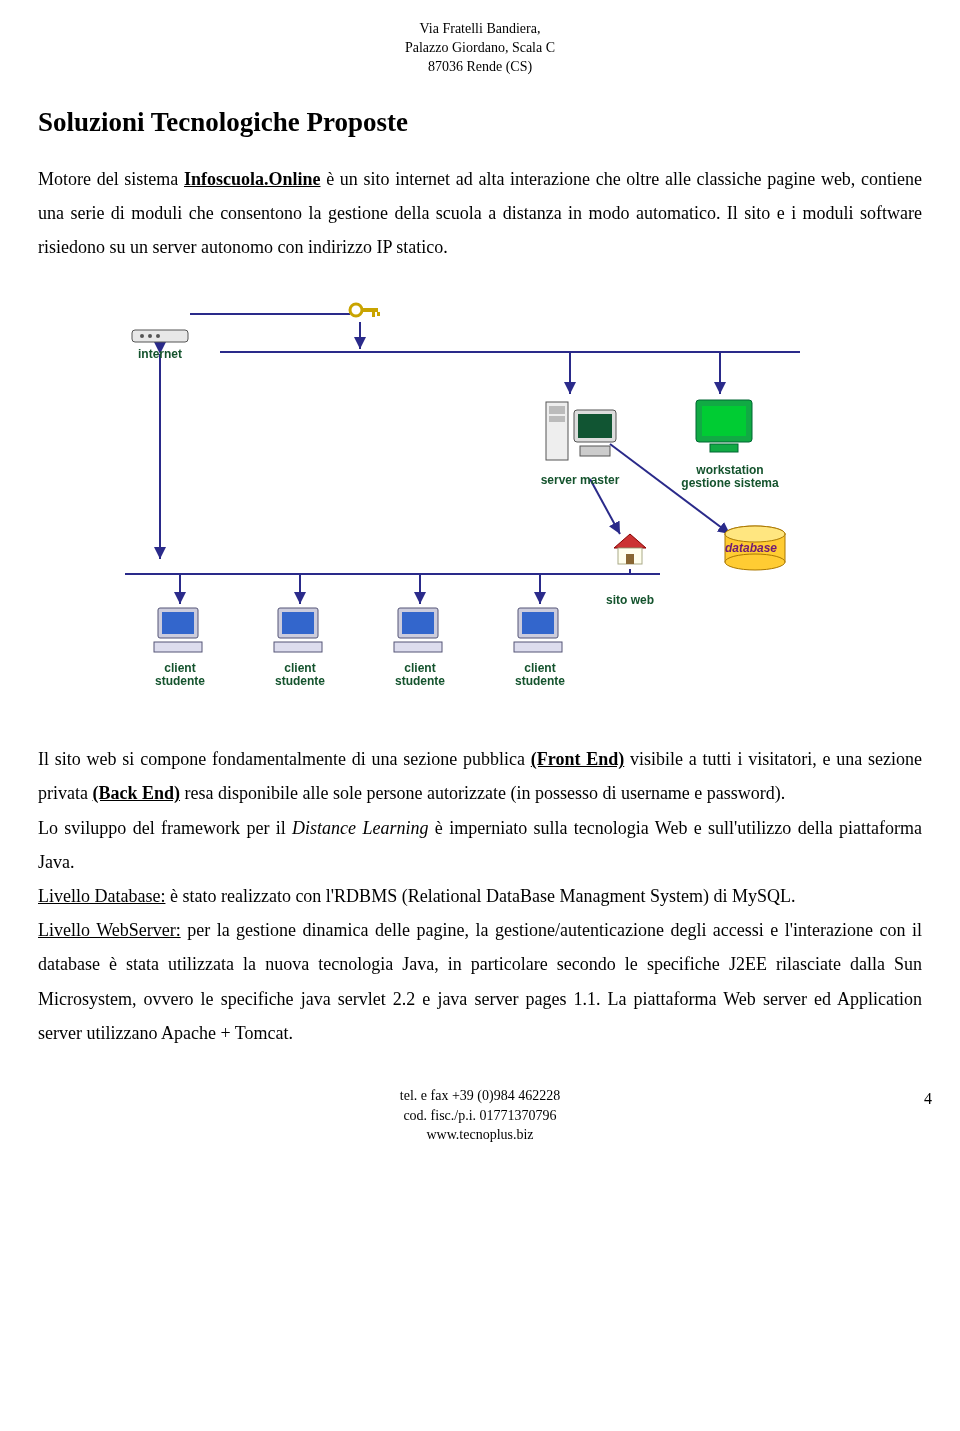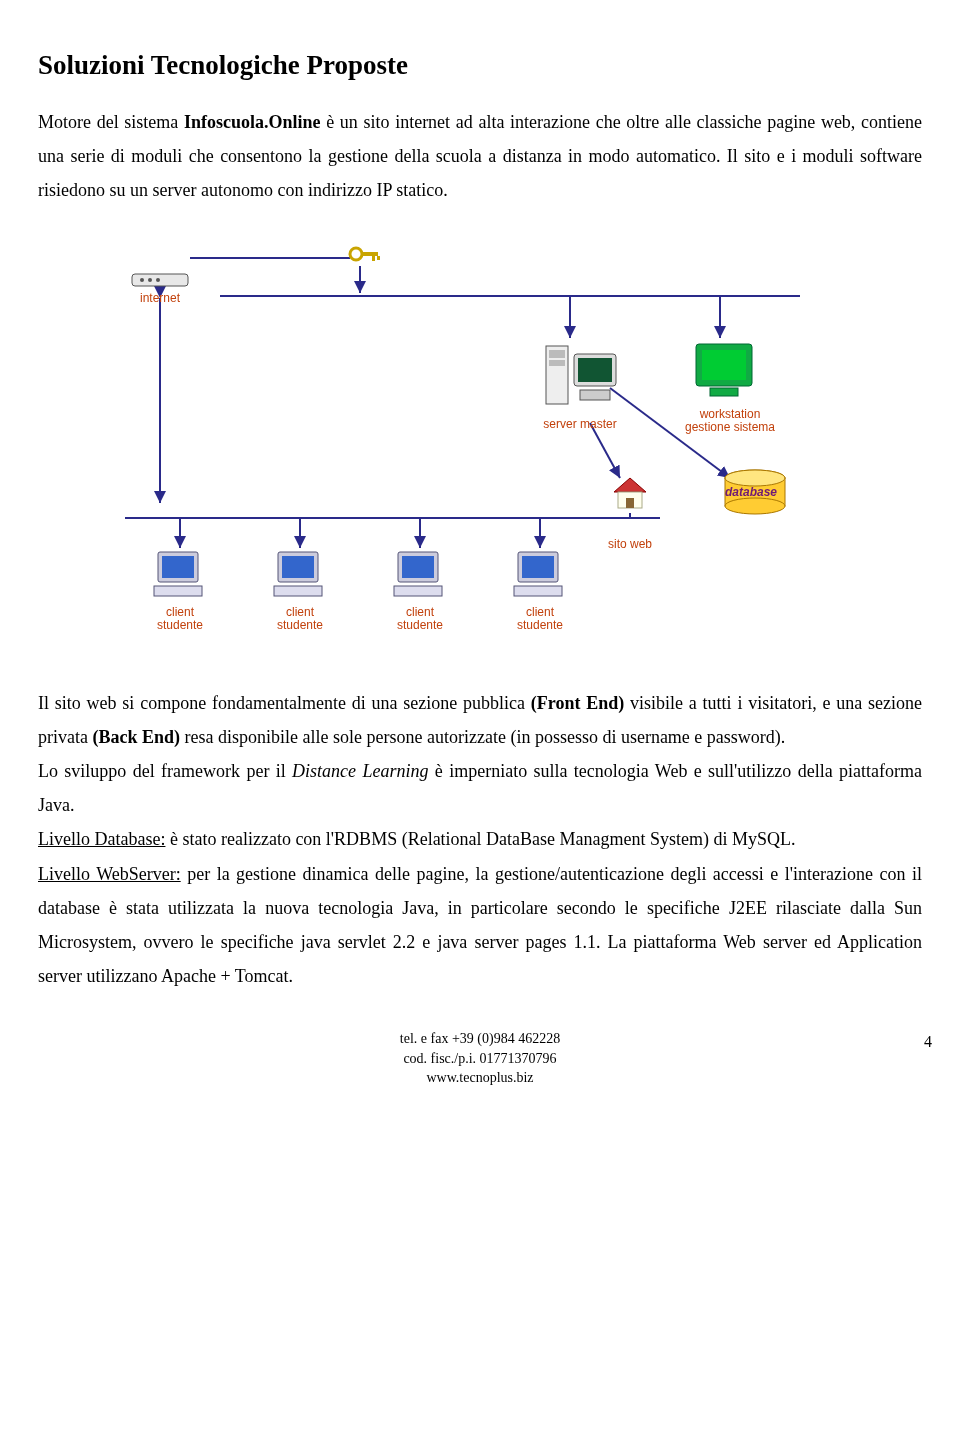--- a/index.html
+++ b/index.html
@@ -3,34 +3,39 @@
 <meta charset="utf-8">
 <style>
   * { box-sizing: border-box; margin: 0; padding: 0; }
   html, body { width: 960px; background: #fff; font-family: "Times New Roman", Times, serif; color: #000; }
   body { padding: 20px 38px 30px 38px; }
   .header { text-align: center; margin-bottom: 30px; }
   .header-company { font-weight: bold; font-size: 18px; margin-bottom: 6px; }
   .header-addr { font-size: 14px; line-height: 1.35; }
   .section-title { font-weight: bold; font-size: 27px; margin-bottom: 24px; }
   .para { font-size: 18px; line-height: 1.9; text-align: justify; }
-  .para .b { font-weight: bold; }
+  .para .b { font-weight: bold; text-decoration: underline; }
   .para .i { font-style: italic; }
   .para .u { text-decoration: underline; }
   .diagram { width: 760px; height: 430px; margin: 20px auto 28px auto; position: relative; }
-  .node-label { position: absolute; font-family: Arial, sans-serif; font-size: 12px; color: #c2410c; text-align: center; line-height: 1.1; }
+  .node-label { position: absolute; font-family: Arial, sans-serif; font-size: 12px; color: #14532d; text-align: center; line-height: 1.1; font-weight: bold; }
   .icon { position: absolute; }
   .footer { text-align: center; font-size: 14px; line-height: 1.4; margin-top: 36px; position: relative; }
   .page-num { position: absolute; right: -10px; top: 2px; font-size: 16px; }
   svg.lines { position: absolute; left: 0; top: 0; }
 </style>
 </head>
 <body>
 
 <div class="header">
+  <div class="header-addr">
+    <span>Via Fratelli Bandiera,</span><br>
+    <span>Palazzo Giordano, Scala C</span><br>
+    <span>87036 Rende (CS)</span>
+  </div>
 </div>
 
 <div class="section-title">Soluzioni Tecnologiche Proposte</div>
 
 <p class="para">
   <span>Motore del sistema </span><span class="b">Infoscuola.Online</span><span> è un sito internet ad alta interazione che oltre alle classiche pagine web, contiene una serie di moduli che consentono la gestione della scuola a distanza in modo automatico. Il sito e i moduli software risiedono su un server autonomo con indirizzo IP statico.</span>
 </p>
 
 <div class="diagram">
   <svg class="lines" width="760" height="430">

